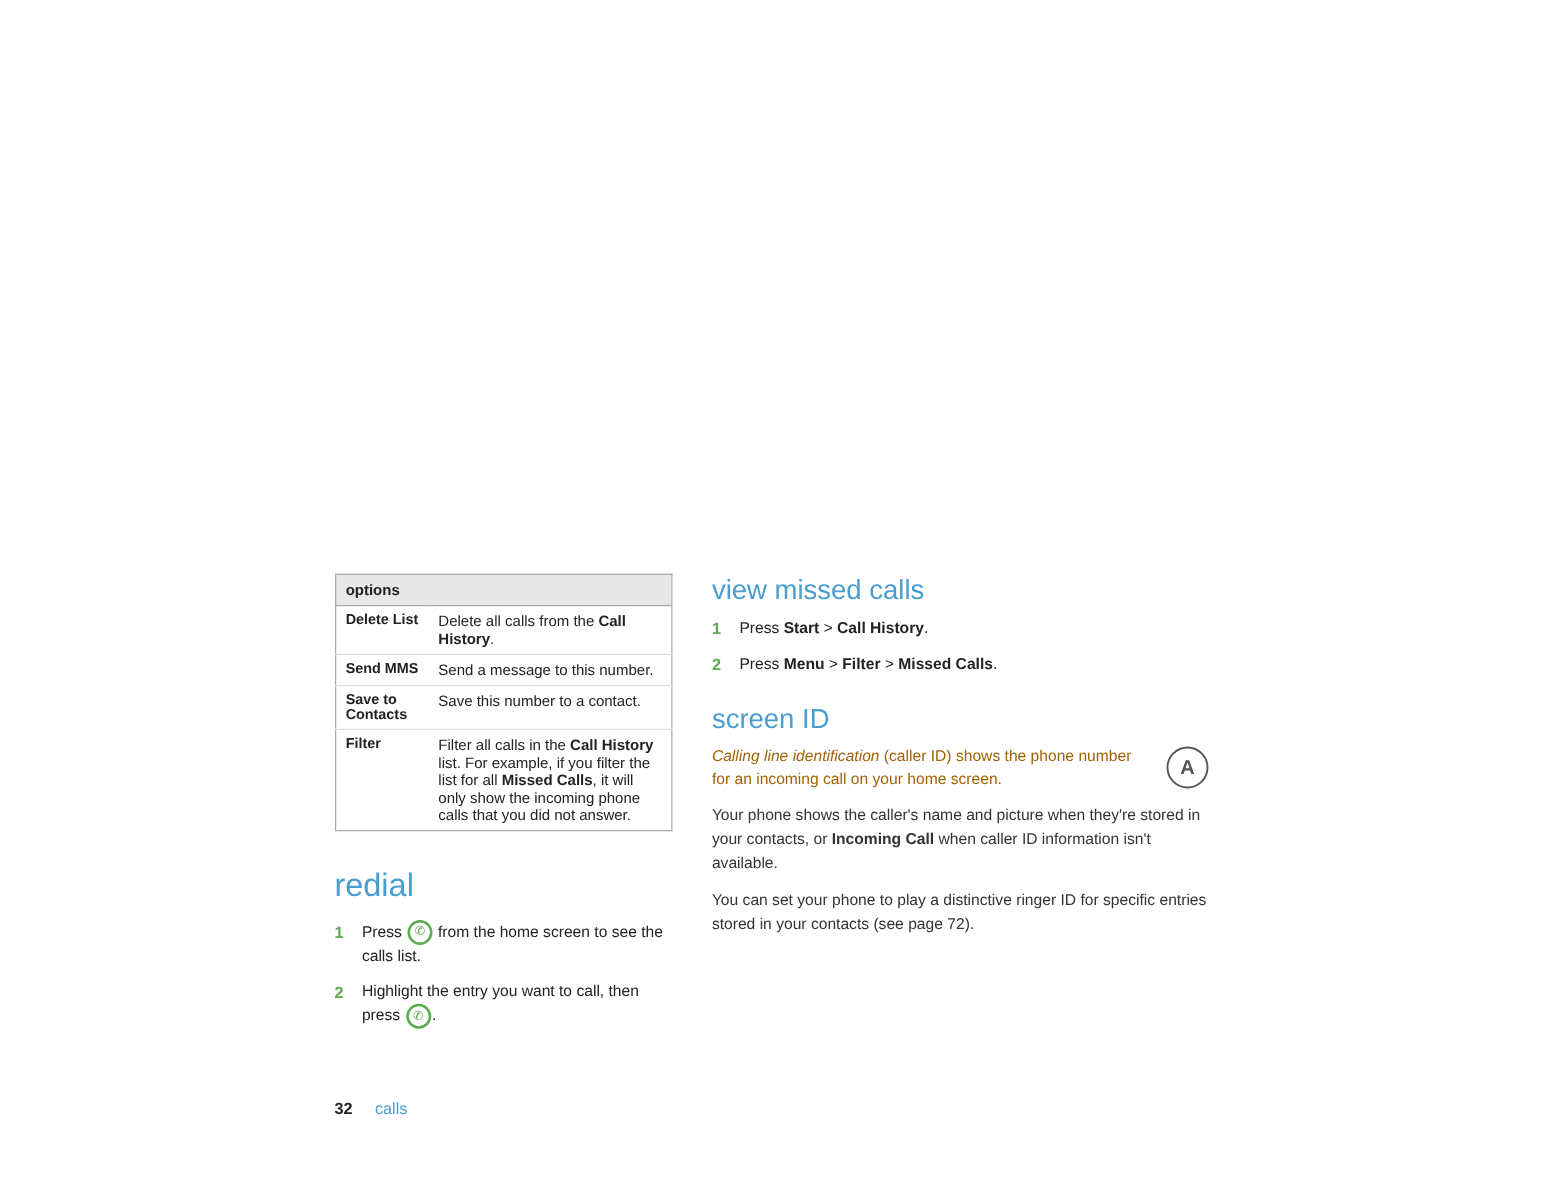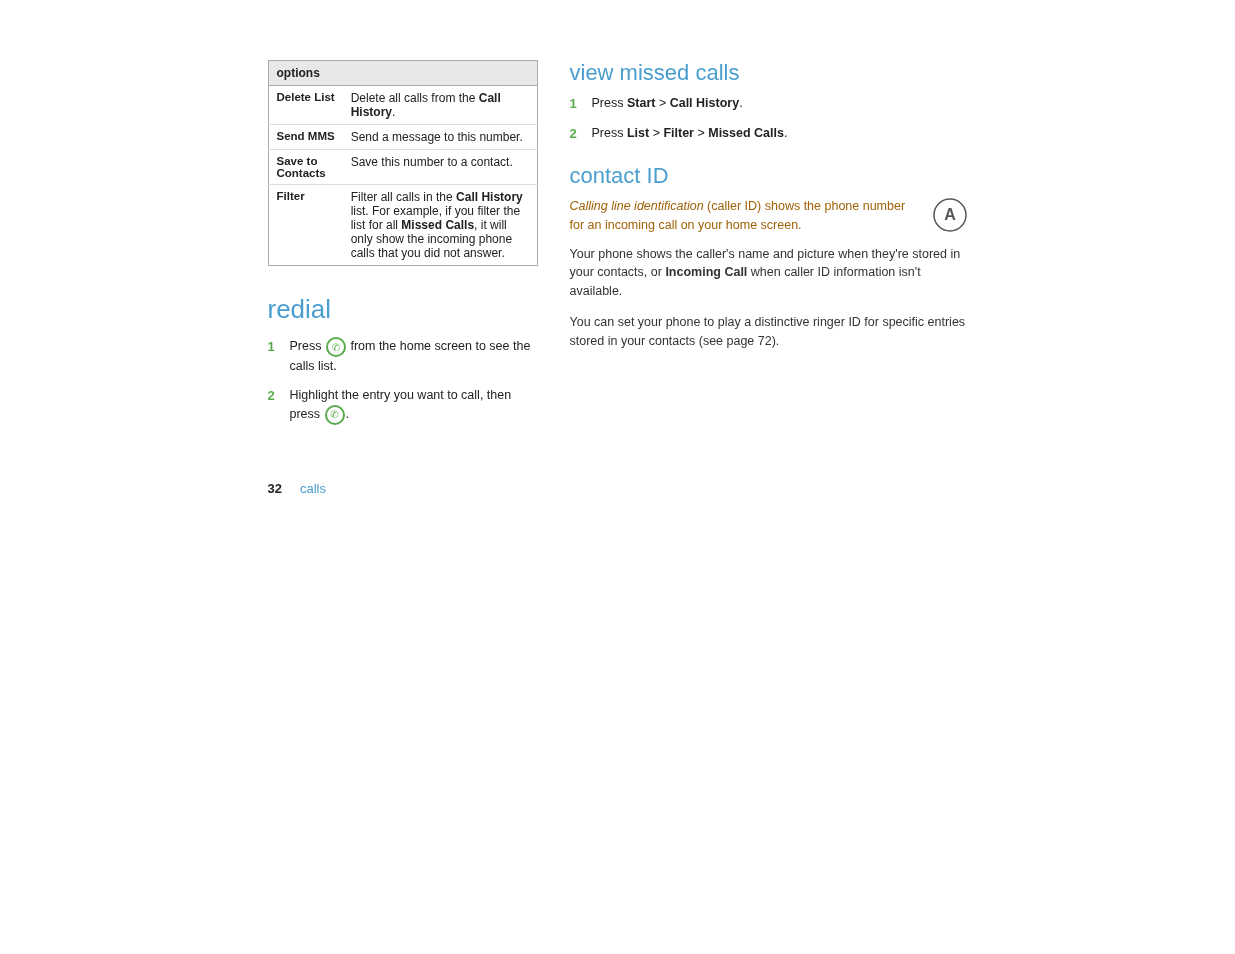--- a/index.html
+++ b/index.html
@@ -7,21 +7,21 @@
       background: #ffffff;
       font-family: Arial, Helvetica, sans-serif;
       font-size: 13px;
       color: #222;
       width: 1235px;
       min-height: 954px;
     }
     .page-container {
       display: flex;
       justify-content: center;
-      align-items: flex-start;
+      align-items: flex-end;
       padding: 60px 40px;
       min-height: 954px;
     }
     .content-area {
       display: flex;
       flex-direction: row;
       gap: 32px;
       max-width: 700px;
       width: 100%;
     }
@@ -219,25 +219,25 @@
     <div class="right-column">
 
       <h2 class="section-title-view">view missed calls</h2>
       <ol class="numbered-list">
         <li>
           <span class="num">1</span>
           <span class="step-text">Press <span class="bold-text">Start</span> &gt; <span class="bold-text">Call History</span>.</span>
         </li>
         <li>
           <span class="num">2</span>
-          <span class="step-text">Press <span class="bold-text">List</span> &gt; <span class="bold-text">Filter</span> &gt; <span class="bold-text">Missed Calls</span>.</span>
+          <span class="step-text">Press <span class="bold-text">Menu</span> &gt; <span class="bold-text">Filter</span> &gt; <span class="bold-text">Missed Calls</span>.</span>
         </li>
       </ol>
 
-      <h2 class="section-title-caller">contact ID</h2>
+      <h2 class="section-title-caller">screen ID</h2>
       <div class="caller-id-intro">
         <p class="caller-id-text">
           <span class="italic-text">Calling line identification</span><span> (caller ID) shows the phone number for an incoming call on your home screen.</span>
         </p>
         <div class="caller-id-icon">
           <svg width="36" height="36" viewBox="0 0 36 36">
             <circle cx="18" cy="18" r="16" fill="none" stroke="#555" stroke-width="1.5"></circle>
             <text x="18" y="23" text-anchor="middle" font-size="16" font-weight="bold" fill="#555" font-family="Arial">A</text>
           </svg>
         </div>

